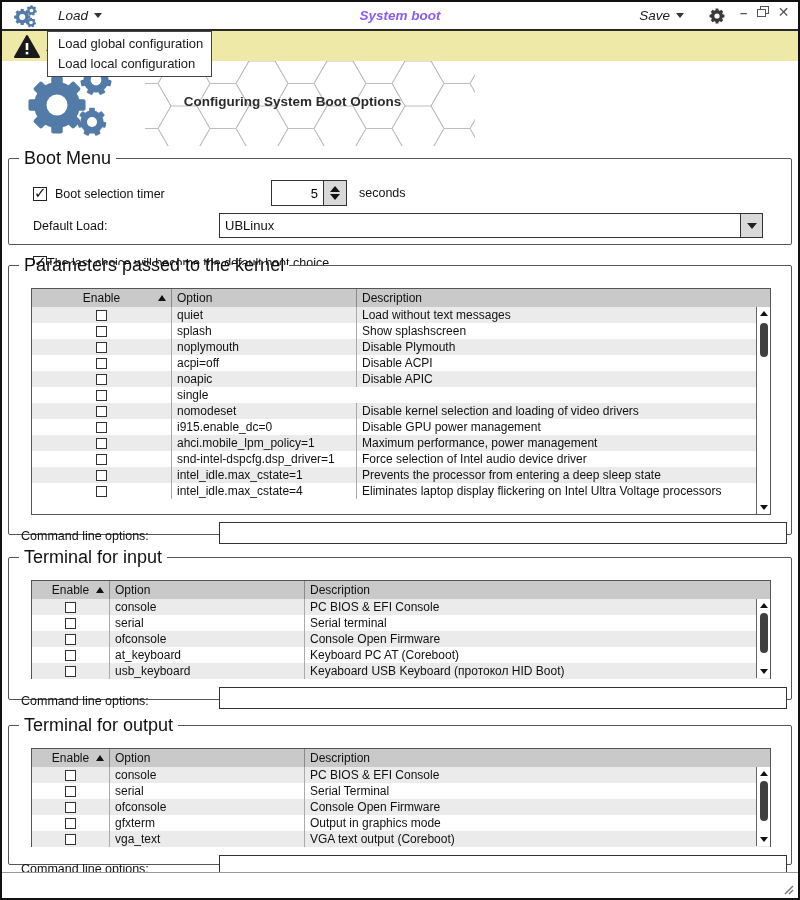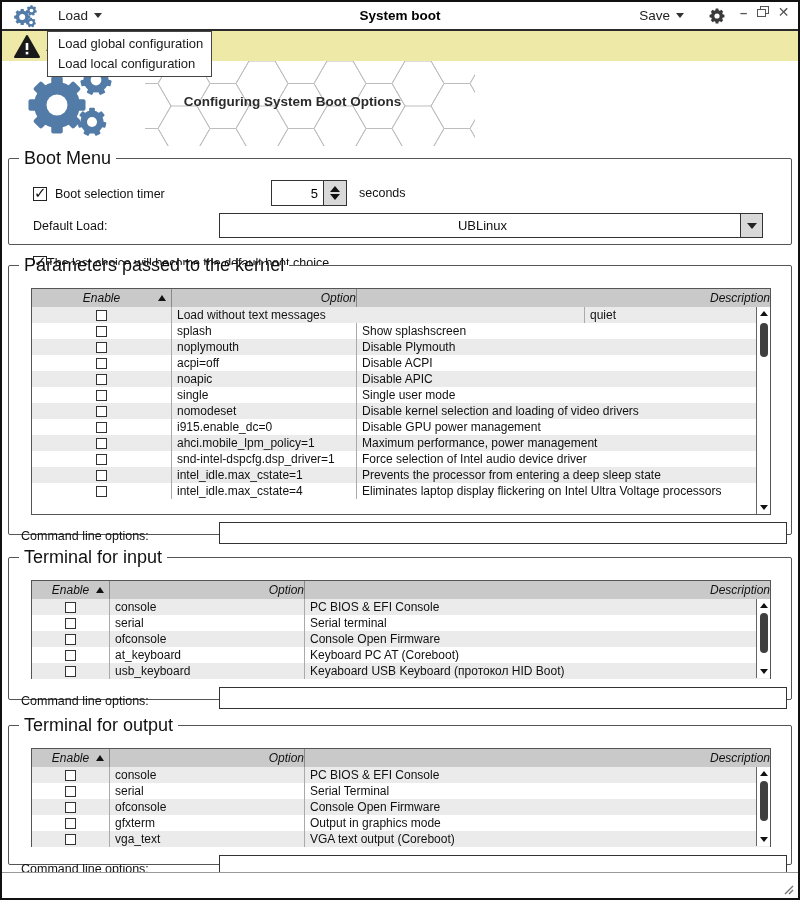--- a/index.html
+++ b/index.html
@@ -2,30 +2,30 @@
 <html style="--accent: #527ba8; --alert_bg: #eee9a7; --header_bg: #c9c9c9; --row_alt: #ebebeb;"><head>
 <meta charset="utf-8">
 <style>
   * { margin:0; padding:0; box-sizing:border-box; }
   html,body { width:800px; height:900px; background:#fff; overflow:hidden;
     font-family:"Liberation Sans","DejaVu Sans",sans-serif; color:#111; position:relative; }
   .frame { position:absolute; inset:0; border:2px solid #111; pointer-events:none; z-index:60; }
 
   
   .menubar { position:absolute; left:2px; right:2px; top:2px; height:29px; background:#fff;
-    border-bottom:2px solid #2a2a2a; z-index:20; }
+    border-bottom:2px solid #2a2a2a; z-index:20;font-style:italic; }
   .logo { position:absolute; left:10px; top:2px; width:26px; height:26px; }
   .menu-item { position:absolute; top:0; height:27px; line-height:27px; font-size:13.5px;
     color:#222; cursor:default; display:flex; align-items:center; gap:6px; padding:0 4px; }
   .mi-load { left:52px; }
   .mi-save { right:110px;text-align:right; }
   .caret-down { width:0; height:0; border-left:4.5px solid transparent; border-right:4.5px solid transparent;
     border-top:5.5px solid #333; display:inline-block; }
   .titlebar-title { position:absolute; left:0; right:0; top:0; height:27px; line-height:27px;
-    text-align:center; font-size:13.5px; font-weight:bold; color:#000000; }
+    text-align:center; font-size:13.5px; font-weight:bold; color:#8b5cf6; }
   .settings-btn { position:absolute; right:72px; top:5px; width:18px; height:18px; }
   .winbtns { position:absolute; right:8px; top:4px; display:flex; gap:7px; align-items:center; }
   .wb { width:13px; height:13px; color:#555; font-size:13px; line-height:13px; text-align:center; }
   .wb-min { font-weight:bold; letter-spacing:0; }
   .wb-restore { position:relative; }
   .wb-restore .r1 { position:absolute; left:0; top:3px; width:9px; height:8px; border:1.6px solid #555; background:#fff; }
   .wb-restore .r2 { position:absolute; left:3px; top:0; width:9px; height:8px; border:1.6px solid #555; background:#fff; }
   .wb-close { font-size:14px; }
 
   
@@ -71,27 +71,27 @@
   .spin-down { border-top:6px solid #111; }
 
   
   .combo { position:absolute; height:25px; border:1px solid #333; background:#fff; display:flex; }
   .combo-value { flex:1; line-height:23px; font-size:13px; padding-left:5px; }
   .combo-btn { width:22px; border-left:1px solid #333; background:#d9d9d9; display:flex; align-items:center; justify-content:center; }
   .combo-arrow { width:0; height:0; border-left:5px solid transparent; border-right:5px solid transparent; border-top:6px solid #222; }
 
   
   .tbl { position:absolute; left:22px; width:740px; border:1px solid #555; background:#fff; }
-  .thead { display:flex; height:18px; background:var(--header_bg,#c9c9c9); font-size:12px; line-height:18px;font-style:italic; }
+  .thead { display:flex; height:18px; background:var(--header_bg,#c9c9c9); font-size:12px; line-height:18px; }
   .th { border-right:1px solid #8a8a8a; position:relative; }
   .th:last-child { border-right:none; }
   .th-enable { text-align:center; }
   .sort-asc { position:absolute; right:5px; top:6px; width:0; height:0;
     border-left:4.5px solid transparent; border-right:4.5px solid transparent; border-bottom:6px solid #111; }
-  .th-option,.th-desc { padding-left:5px;text-align:right; }
+  .th-option,.th-desc { padding-left:5px; }
   .trow { display:flex; height:16px; line-height:16px; font-size:12px; background:#fff; }
   .trow:nth-child(odd) { background:var(--row_alt,#ebebeb); }
   .cell { border-right:1px solid #aaa; overflow:hidden; white-space:nowrap; }
   .cell:last-child { border-right:none; }
   .c-enable { display:flex; align-items:center; justify-content:center; }
   .cb { width:11px; height:11px; border:1px solid #333; background:#fff; }
   .c-option,.c-desc { padding-left:5px; }
   .c-desc { flex:1; }
   
   .cols-wide  .th-enable, .cols-wide  .c-enable { width:140px; flex:0 0 140px; }
@@ -265,21 +265,21 @@
       <span class="spin-btns">
         <span class="spin-arrow spin-up"></span>
         <span class="spin-arrow spin-down"></span>
       </span>
     </span>
     <span class="lbl" style="margin-left:12px;">seconds</span>
   </div>
   <div class="row-line" style="left:24px; top:44px; height:25px;">
     <span class="lbl">Default Load:</span>
   </div>
-  <div class="combo" style="left:210px; top:44px; width:544px;text-align:center;">
+  <div class="combo" style="left:210px; top:44px; width:544px;">
     <span class="combo-value">UBLinux</span>
     <span class="combo-btn">
       <span class="combo-arrow"></span>
     </span>
   </div>
   <div class="row-line" style="left:24px; top:82px; height:24px; gap:0;">
     <span class="checkbox checked"></span>
     <span class="lbl">The last choice will become the default boot choice</span>
   </div>
 </fieldset>
@@ -293,22 +293,22 @@
         <span class="sort-asc"></span>
       </div>
       <div class="th th-option">Option</div>
       <div class="th th-desc">Description</div>
     </div>
     <div>
         <div class="trow">
           <div class="cell c-enable">
             <span class="cb"></span>
           </div>
+          <div class="cell c-option">quiet</div>
           <div class="cell c-desc">Load without text messages</div>
-          <div class="cell c-option">quiet</div>
         </div>
         <div class="trow">
           <div class="cell c-enable">
             <span class="cb"></span>
           </div>
           <div class="cell c-option">splash</div>
           <div class="cell c-desc">Show splashscreen</div>
         </div>
         <div class="trow">
           <div class="cell c-enable">
@@ -329,21 +329,20 @@
             <span class="cb"></span>
           </div>
           <div class="cell c-option">noapic</div>
           <div class="cell c-desc">Disable APIC</div>
         </div>
         <div class="trow">
           <div class="cell c-enable">
             <span class="cb"></span>
           </div>
           <div class="cell c-option">single</div>
-          <div class="cell c-desc">Single user mode</div>
         </div>
         <div class="trow">
           <div class="cell c-enable">
             <span class="cb"></span>
           </div>
           <div class="cell c-option">nomodeset</div>
           <div class="cell c-desc">Disable kernel selection and loading of video drivers</div>
         </div>
         <div class="trow">
           <div class="cell c-enable">

